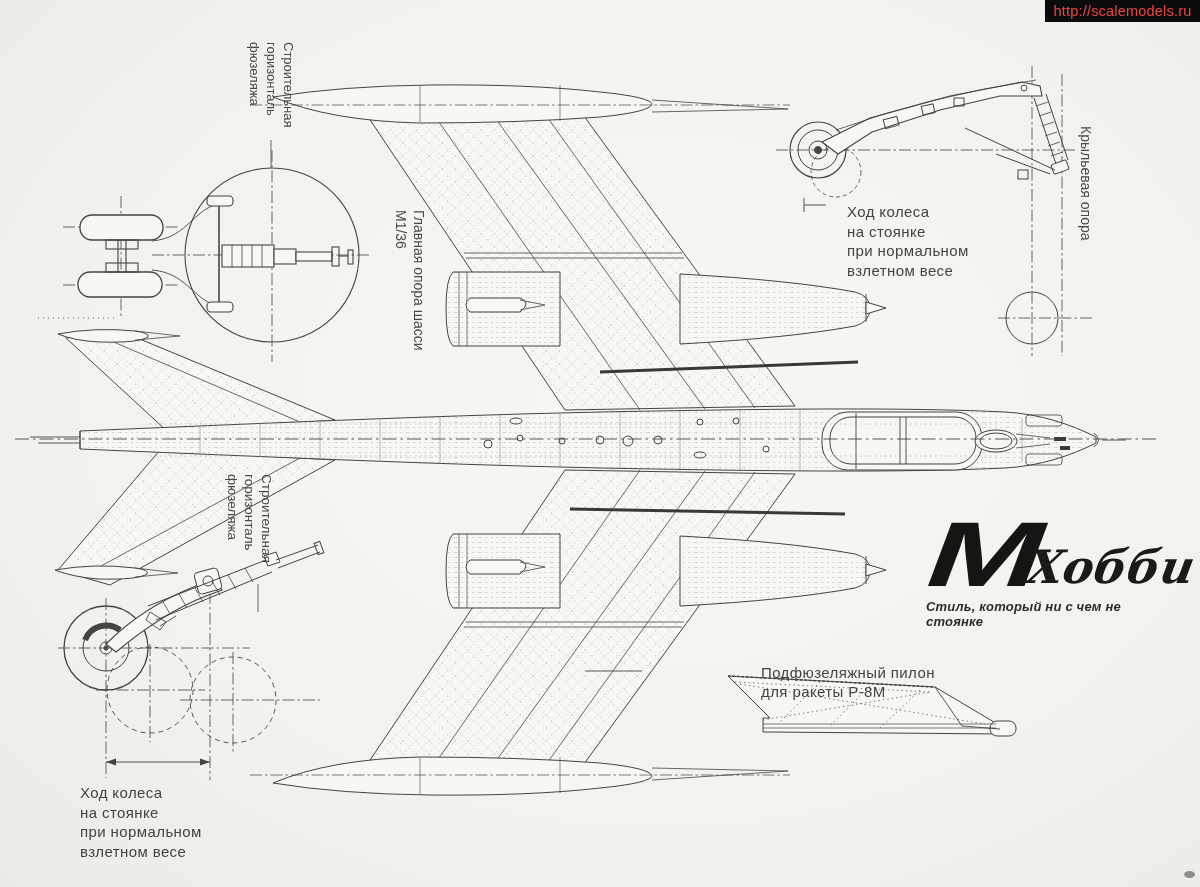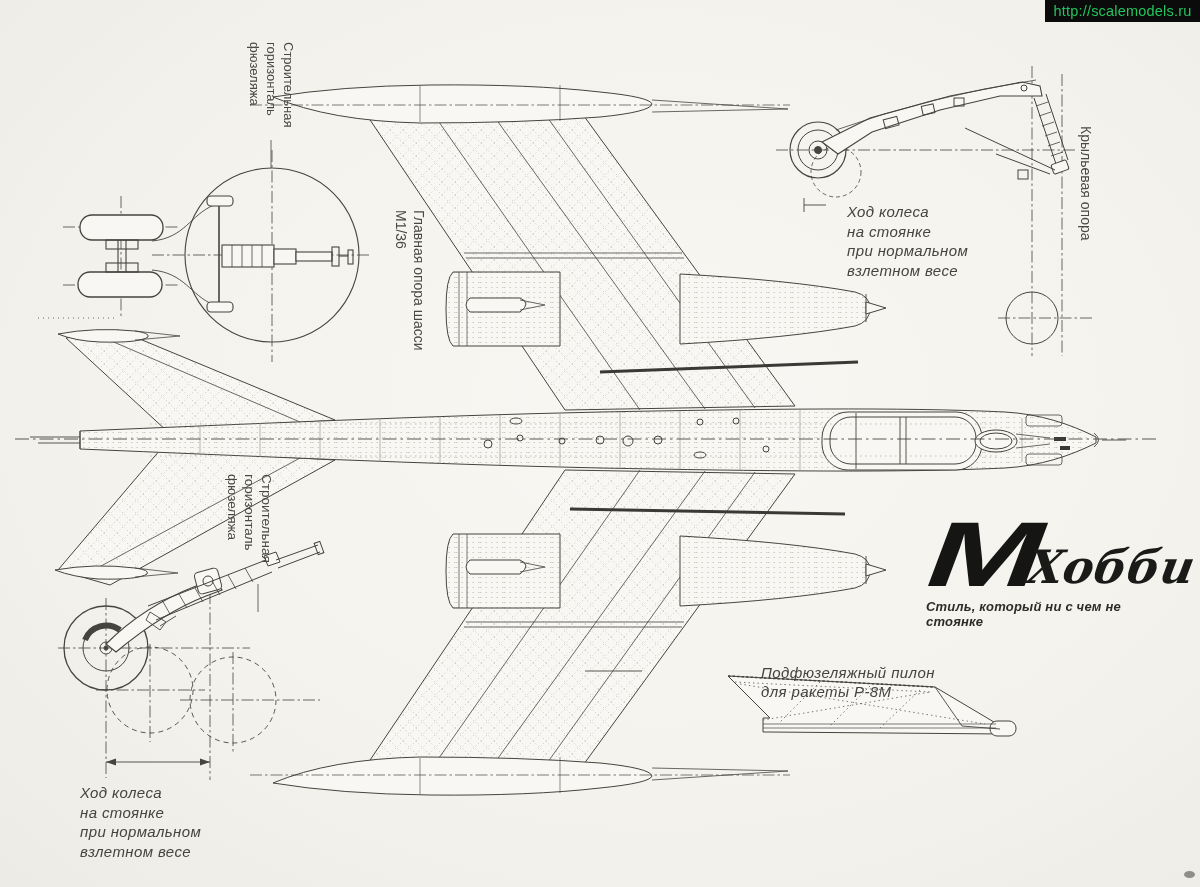--- a/index.html
+++ b/index.html
@@ -6,29 +6,29 @@
   body{
     width:1200px;height:887px;position:relative;overflow:hidden;
     background:radial-gradient(ellipse at 55% 45%, #f8f7f3 0%, #f3f2ed 60%, #ecebe5 100%);
     font-family:"Liberation Sans", sans-serif;
     color:#3f3e3a;
   }
   #art{position:absolute;left:0;top:0;}
   .note{
     position:absolute;
     font-size:15px;line-height:19.5px;letter-spacing:.4px;
-    color:#454440;white-space:pre-line;font-style:italic;
+    color:#454440;white-space:pre-line;
   }
   .rot{
     transform:rotate(90deg);transform-origin:top left;
     white-space:pre-line;position:absolute;color:#494843;
   }
   .wm{
     position:absolute;left:1045px;top:0;width:155px;height:22px;
-    background:#0b0b0b;color:#22c55e;font-size:14.5px;line-height:22px;
+    background:#0b0b0b;color:#ef4444;font-size:14.5px;line-height:22px;
     text-align:center;letter-spacing:.2px;
   }
   .logo-m{
     position:absolute;left:948px;top:508px;
     font-size:92px;line-height:1;font-weight:bold;color:#151513;
     transform:scale(1.5,1) skewX(-14deg);transform-origin:left top;
   }
   .logo-name{
     position:absolute;left:1028px;top:544px;
     font-family:"DejaVu Serif", serif;font-style:italic;font-weight:bold;

